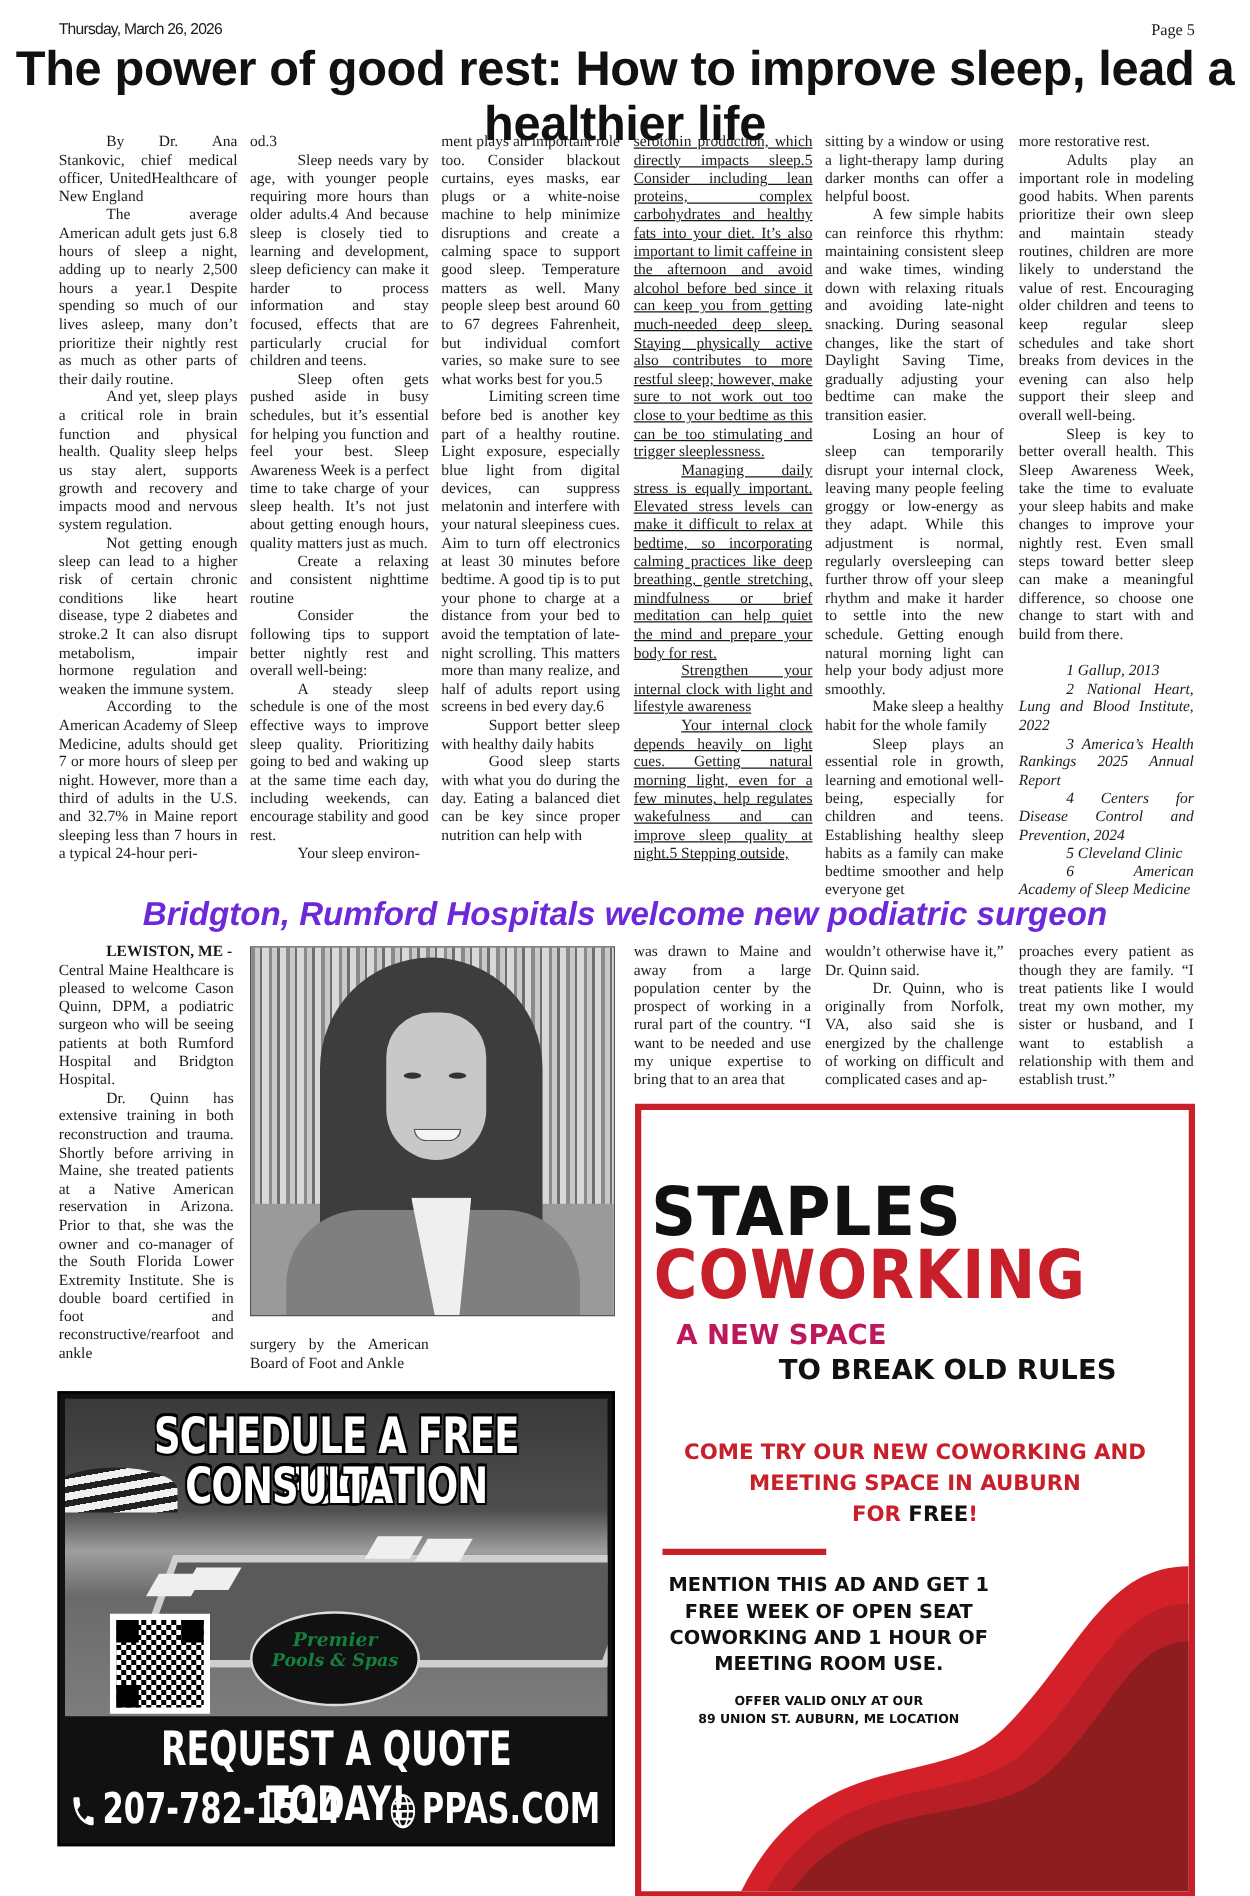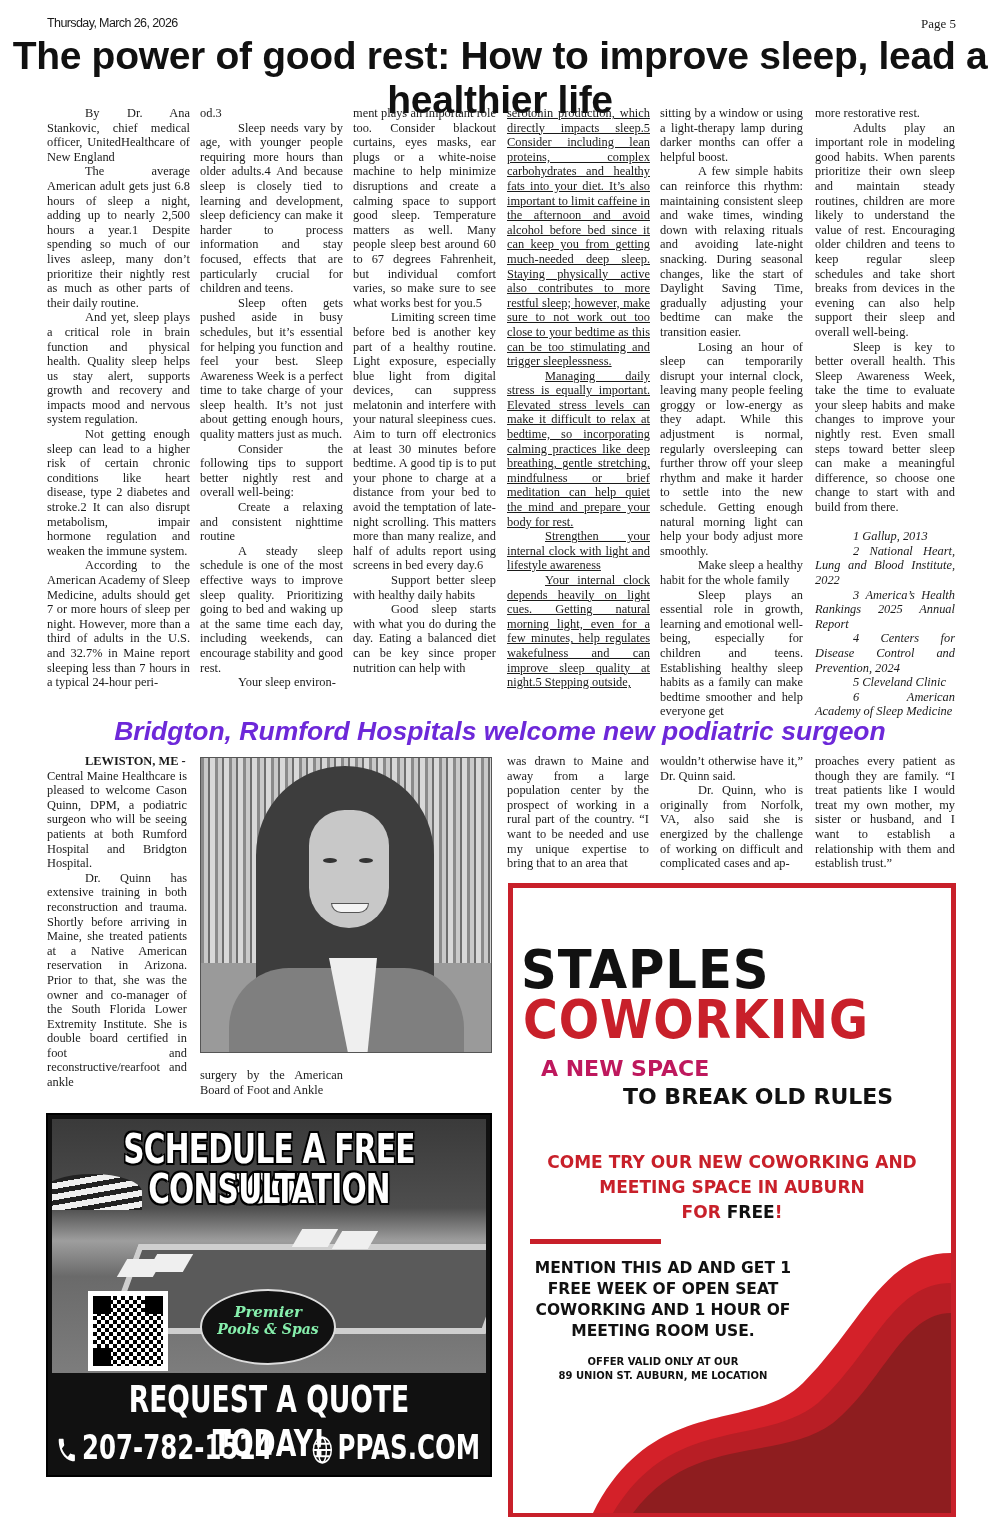--- a/index.html
+++ b/index.html
@@ -54,21 +54,21 @@
   .pool-title { position: absolute; left: 0; width: 434px; text-align: center; font-family: "DejaVu Sans", sans-serif; font-weight: bold; color: #fff; font-size: 40px; line-height: 40px; letter-spacing: -1px; transform: scaleX(0.74); transform-origin: center; text-shadow: 0 0 3px #000, 2px 2px 0 #000, -2px -2px 0 #000, 2px -2px 0 #000, -2px 2px 0 #000; }
   .pool-title.t1 { top: 10px; }
   .pool-title.t2 { top: 50px; }
   .qr { position: absolute; left: 36px; top: 172px; width: 80px; height: 80px; background: #fff; padding: 5px; }
   .qr-inner { width: 100%; height: 100%;
     background:
       linear-gradient(#000,#000) 0 0/18px 18px no-repeat,
       linear-gradient(#000,#000) 100% 0/18px 18px no-repeat,
       linear-gradient(#000,#000) 0 100%/18px 18px no-repeat,
       repeating-conic-gradient(#000 0 25%, #fff 0 50%) 0 0/8px 8px; }
-  .pp-logo { position: absolute; left: 148px; top: 170px; width: 136px; height: 76px; background: #111; border: 2px solid #ddd; border-radius: 50%; color: #86efac; font-family: "DejaVu Serif", serif; font-style: italic; font-weight: bold; text-align: center; padding-top: 12px; }
+  .pp-logo { position: absolute; left: 148px; top: 170px; width: 136px; height: 76px; background: #111; border: 2px solid #ddd; border-radius: 50%; color: #15803d; font-family: "DejaVu Serif", serif; font-style: italic; font-weight: bold; text-align: center; padding-top: 12px; }
   .pp-logo .l1 { font-size: 15px; display: block; }
   .pp-logo .l2 { font-size: 14px; display: block; }
   .pool-cta { position: absolute; left: 0; top: 262px; width: 442px; text-align: center; color: #fff; font-family: "DejaVu Sans", sans-serif; font-weight: bold; font-size: 38px; line-height: 44px; transform: scaleX(0.7); transform-origin: center; }
   .pool-contact { position: absolute; left: 0; top: 312px; width: 442px; height: 44px; color: #fff; font-family: "DejaVu Sans", sans-serif; font-weight: bold; font-size: 34px; }
   .pool-contact .phone { position: absolute; left: 8px; top: 0; transform: scaleX(0.72); transform-origin: left; white-space: nowrap; }
   .pool-contact .web { position: absolute; right: 10px; top: 0; transform: scaleX(0.72); transform-origin: right; white-space: nowrap; }
   .ico { display: inline-block; vertical-align: middle; margin-right: 6px; }
 
   .staples-ad { position: absolute; left: 508px; top: 883px; width: 448px; height: 635px; background: #fff; border: 5px solid #c8202a; overflow: hidden; }
   .s-line { position: absolute; font-family: "DejaVu Sans", sans-serif; font-weight: bold; white-space: nowrap; }
@@ -94,22 +94,22 @@
   <p>By Dr. Ana Stankovic, chief medical officer, UnitedHealthcare of New England</p>
   <p>The average American adult gets just 6.8 hours of sleep a night, adding up to nearly 2,500 hours a year.1 Despite spending so much of our lives asleep, many don’t prioritize their nightly rest as much as other parts of their daily routine.</p>
   <p>And yet, sleep plays a critical role in brain function and physical health. Quality sleep helps us stay alert, supports growth and recovery and impacts mood and nervous system regulation.</p>
   <p>Not getting enough sleep can lead to a higher risk of certain chronic conditions like heart disease, type 2 diabetes and stroke.2 It can also disrupt metabolism, impair hormone regulation and weaken the immune system.</p>
   <p>According to the American Academy of Sleep Medicine, adults should get 7 or more hours of sleep per night. However, more than a third of adults in the U.S. and 32.7% in Maine report sleeping less than 7 hours in a typical 24-hour peri-</p>
 </div>
 <div class="col" id="c2">
   <p class="noindent">od.3</p>
   <p>Sleep needs vary by age, with younger people requiring more hours than older adults.4 And because sleep is closely tied to learning and development, sleep deficiency can make it harder to process information and stay focused, effects that are particularly crucial for children and teens.</p>
   <p>Sleep often gets pushed aside in busy schedules, but it’s essential for helping you function and feel your best. Sleep Awareness Week is a perfect time to take charge of your sleep health. It’s not just about getting enough hours, quality matters just as much.</p>
+  <p>Create a relaxing and consistent nighttime routine</p>
   <p>Consider the following tips to support better nightly rest and overall well-being:</p>
-  <p>Create a relaxing and consistent nighttime routine</p>
   <p>A steady sleep schedule is one of the most effective ways to improve sleep quality. Prioritizing going to bed and waking up at the same time each day, including weekends, can encourage stability and good rest.</p>
   <p>Your sleep environ-</p>
 </div>
 <div class="col" id="c3">
   <p class="noindent">ment plays an important role too. Consider blackout curtains, eyes masks, ear plugs or a white-noise machine to help minimize disruptions and create a calming space to support good sleep. Temperature matters as well. Many people sleep best around 60 to 67 degrees Fahrenheit, but individual comfort varies, so make sure to see what works best for you.5</p>
   <p>Limiting screen time before bed is another key part of a healthy routine. Light exposure, especially blue light from digital devices, can suppress melatonin and interfere with your natural sleepiness cues. Aim to turn off electronics at least 30 minutes before bedtime. A good tip is to put your phone to charge at a distance from your bed to avoid the temptation of late-night scrolling. This matters more than many realize, and half of adults report using screens in bed every day.6</p>
   <p>Support better sleep with healthy daily habits</p>
   <p>Good sleep starts with what you do during the day. Eating a balanced diet can be key since proper nutrition can help with</p>
 </div>
 <div class="col" id="c4">

